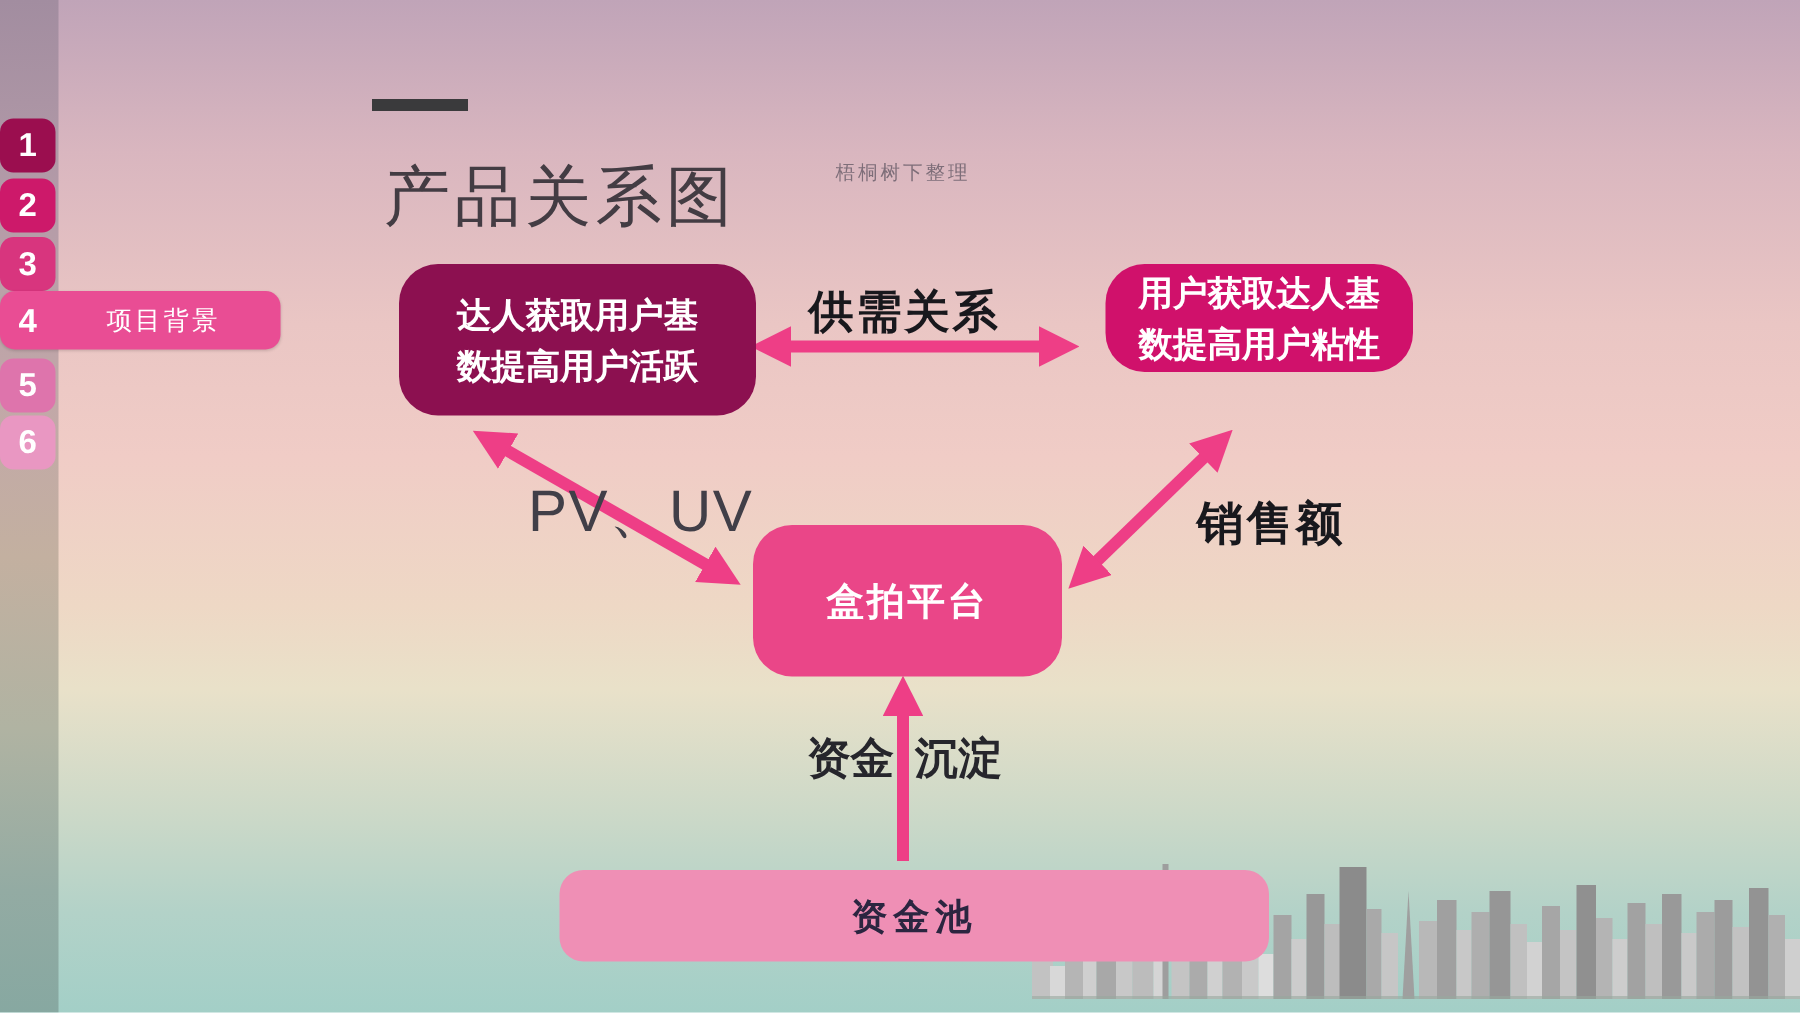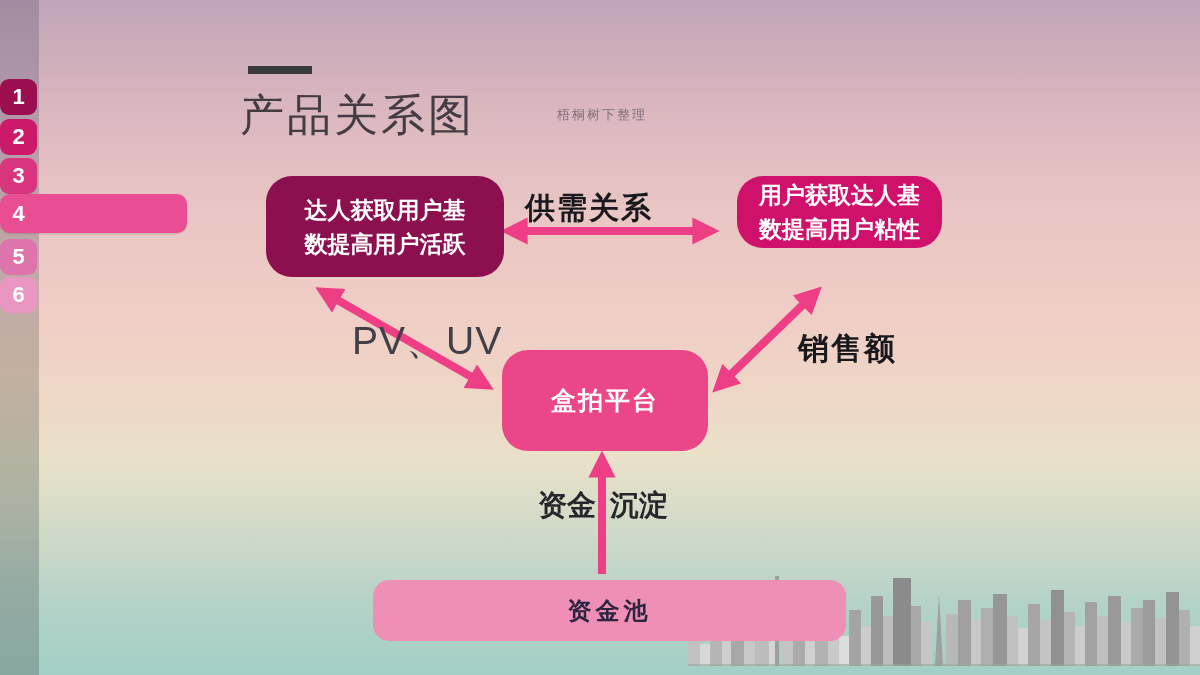--- a/index.html
+++ b/index.html
@@ -24,42 +24,42 @@
   }
   .tab-bar{
     position:absolute;left:0;top:194px;width:187px;height:39px;border-radius:10px;
     background:#e94d94;color:#fff;display:flex;align-items:center;cursor:pointer;
     box-shadow:0 1px 2px rgba(0,0,0,0.15);
   }
   .tab-bar .num{width:37px;text-align:center;font-weight:bold;font-size:22px;}
   .tab-bar .lbl{flex:1;text-align:center;font-family:"Liberation Serif",serif;font-size:17px;letter-spacing:2px;padding-right:6px;}
   .title-dash{position:absolute;left:248px;top:66px;width:64px;height:8px;background:#3a3a3c;}
   .page-title{
-    position:absolute;left:240px;top:86px;margin:0;
+    position:absolute;left:240px;top:86px;margin:16px;
     font-size:44px;font-weight:400;color:#433c43;letter-spacing:3px;
   }
   .watermark{
     position:absolute;left:557px;top:106px;
     font-family:"Liberation Serif",serif;font-size:13px;color:#7e6e79;letter-spacing:2px;
   }
   .node{
     position:absolute;border-radius:26px;color:#fff;font-weight:bold;text-align:center;
     display:flex;flex-direction:column;align-items:center;justify-content:center;
     z-index:3;
   }
   .node-talent{left:266px;top:176px;width:238px;height:101px;background:#8c1050;font-size:23px;line-height:34px;}
   .node-user{left:737px;top:176px;width:205px;height:72px;background:#d0116b;font-size:23px;line-height:34px;}
   .node-platform{left:502px;top:350px;width:206px;height:101px;background:#ea4688;font-size:25px;letter-spacing:2px;}
   .node-pool{
     left:373px;top:580px;width:473px;height:61px;background:#ef8fb5;border-radius:16px;
     color:#2b2540;font-family:Liberation Sans, sans-serif;font-weight:600;font-size:24px;letter-spacing:4px;
   }
   .arrows{position:absolute;left:0;top:0;width:1200px;height:675px;z-index:2;pointer-events:none;}
   .edge-label{position:absolute;z-index:4;color:#18181d;font-weight:bold;}
-  .lbl-supply{left:484px;top:188px;width:210px;text-align:center;font-size:30px;letter-spacing:2px;}
+  .lbl-supply{left:498px;top:188px;width:210px;text-align:center;font-size:30px;letter-spacing:2px;}
   .lbl-pvuv{left:336px;top:314px;font-size:39px;font-weight:400;color:#413f48;letter-spacing:1px;margin-left:16px;}
   .lbl-sales{left:798px;top:328px;font-size:31px;letter-spacing:2px;}
   .lbl-funds{left:518px;top:486px;width:170px;display:flex;justify-content:center;gap:14px;font-size:29px;color:#26262c;}
   .skyline{position:absolute;left:688px;top:576px;width:512px;height:92px;z-index:1;}
 </style>
 </head>
 <body>
 
 <div class="slide">
 
@@ -70,20 +70,21 @@
         <span>1</span>
       </div>
     <div class="tab" style="top:119px;background:#cd196a">
         <span>2</span>
       </div>
     <div class="tab" style="top:158px;background:#d8357e">
         <span>3</span>
       </div>
     <div class="tab-bar">
       <span class="num">4</span>
+      <span class="lbl">项目背景</span>
     </div>
     <div class="tab" style="top:239px;background:#de74ac">
         <span>5</span>
       </div>
     <div class="tab" style="top:277px;background:#e997c2">
         <span>6</span>
       </div>
   </nav>
 
   <header>

